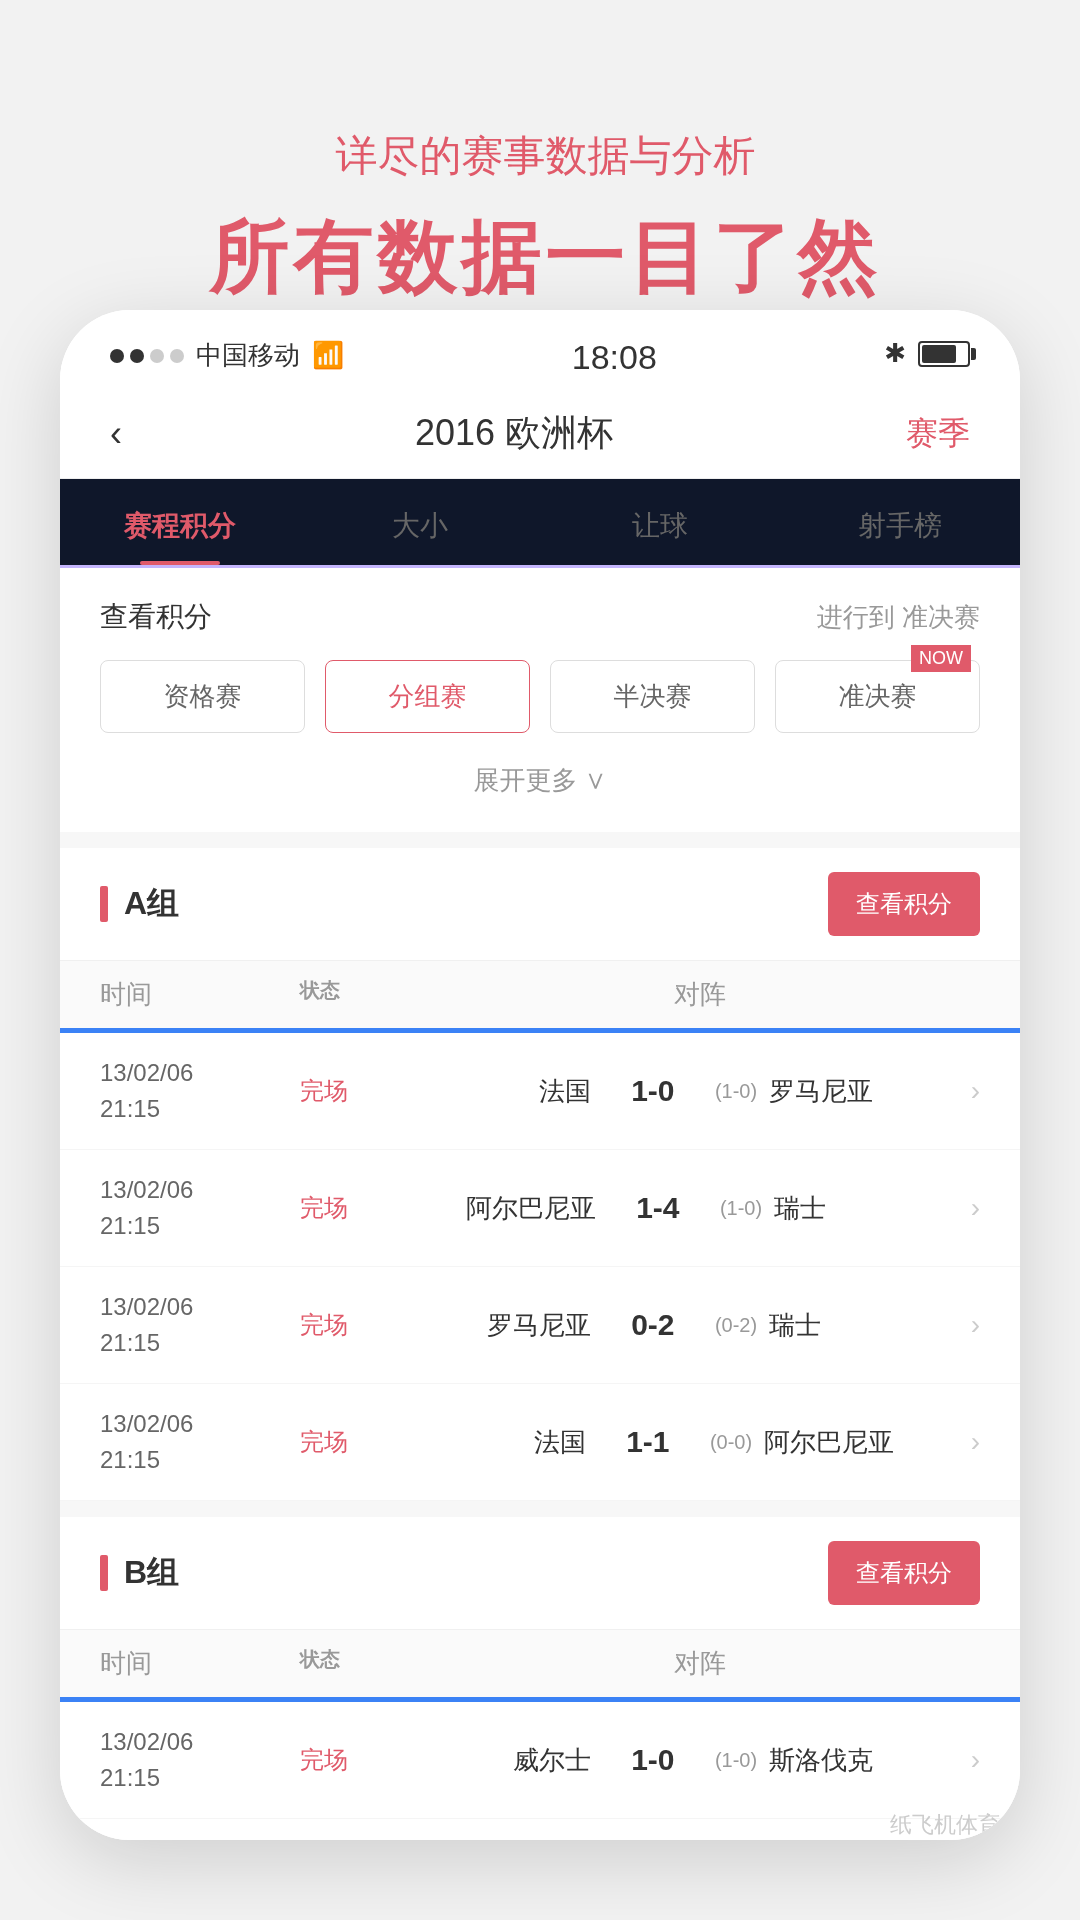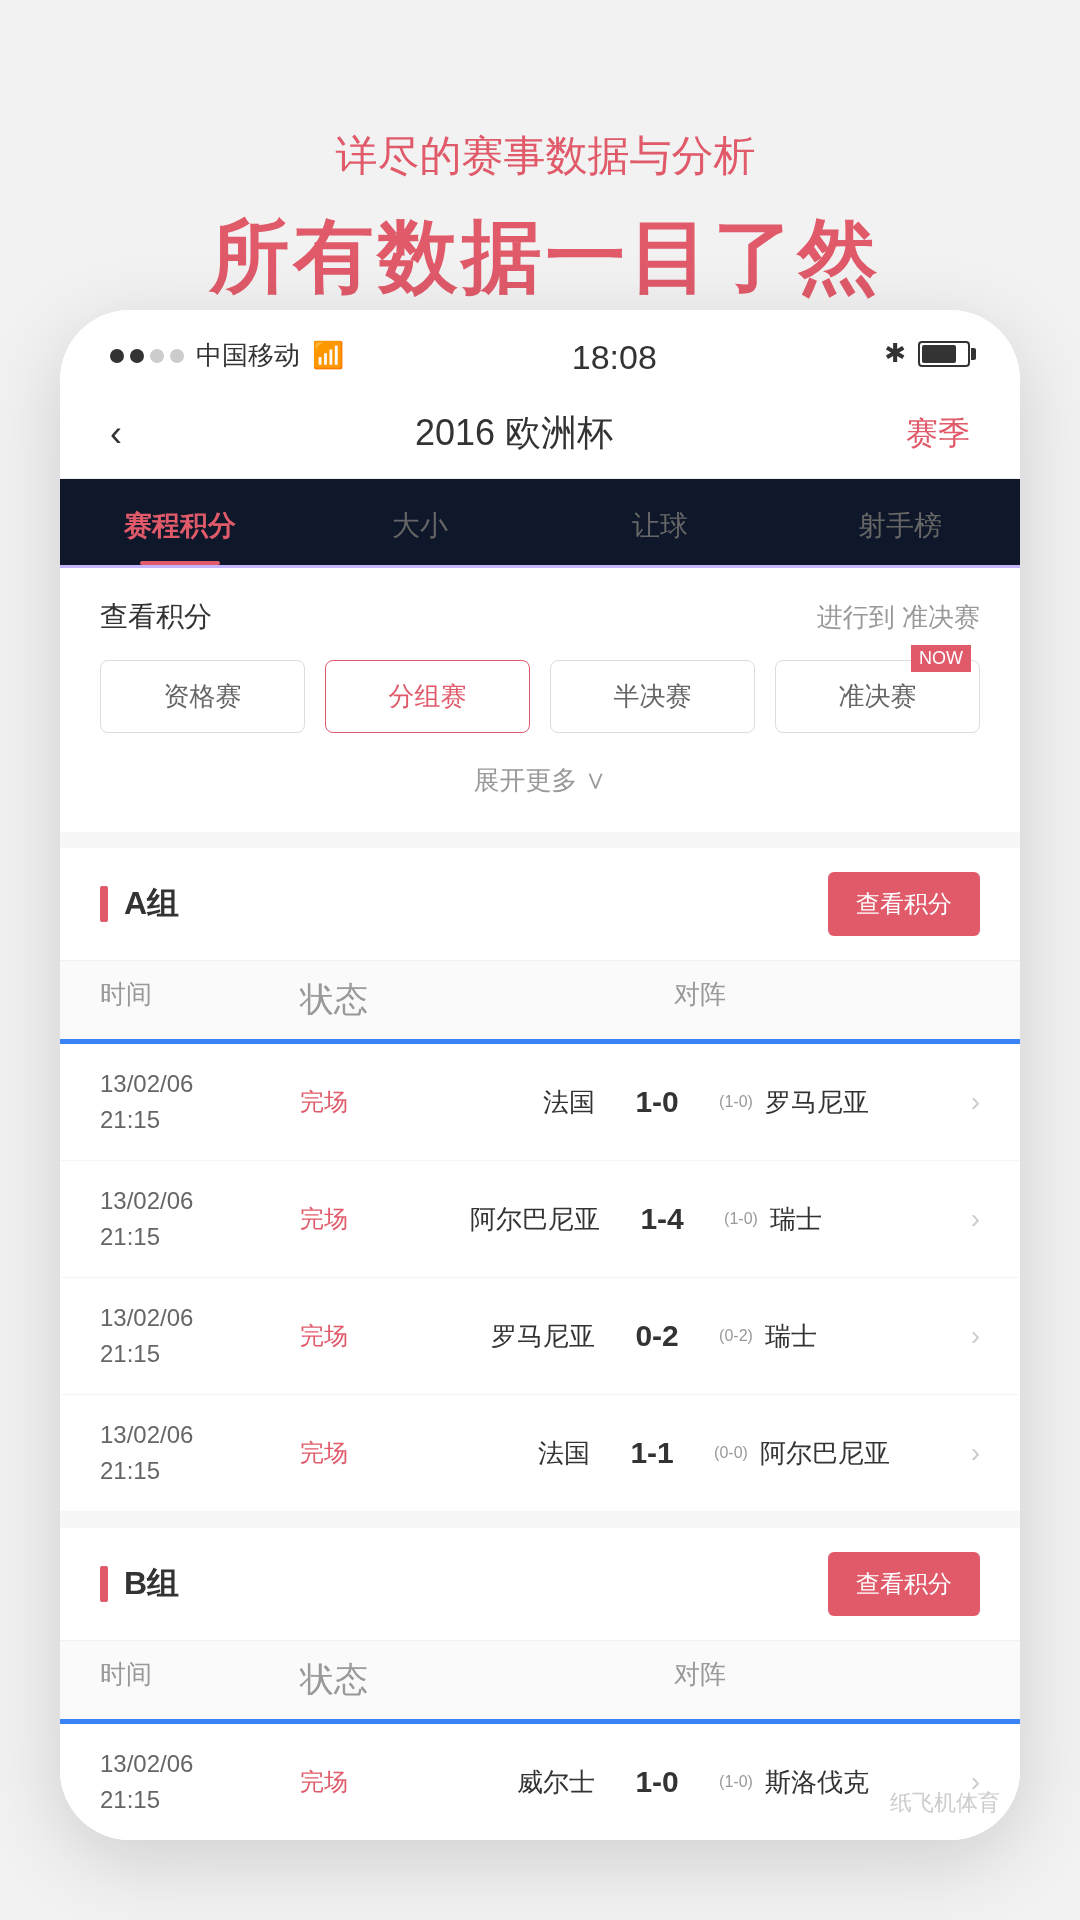--- a/index.html
+++ b/index.html
@@ -304,21 +304,21 @@
     
     .table-header {
       display: flex;
       padding: 16px 40px;
       border-top: 1px solid #f0f0f0;
       border-bottom: 5px solid #3b82f6;
       background: #fafafa;
     }
 
     .col-time { width: 200px; font-size: 26px; color: #999; }
-    .col-status { width: 120px; font-size: 34px; color: #999; }
+    .col-status { width: 120px; font-size: 20px; color: #999; font-weight: bold; }
     .col-match { flex: 1; font-size: 26px; color: #999; text-align: center; }
 
     .match-row {
       display: flex;
       align-items: center;
       padding: 22px 40px;
       border-bottom: 1px solid #f5f5f5;
     }
 
     .match-time {
@@ -339,34 +339,34 @@
       display: flex;
       align-items: center;
       justify-content: center;
       gap: 12px;
       font-size: 26px;
       color: #333;
     }
 
     .match-home { text-align: right; min-width: 120px; }
     .match-score { font-size: 30px; font-weight: 600; color: #333; min-width: 100px; text-align: center; }
-    .match-score-detail { font-size: 16px; color: #999; }
+    .match-score-detail { font-size: 20px; color: #999; }
     .match-away { text-align: left; min-width: 120px; }
 
     .match-arrow {
       width: 40px;
       text-align: right;
       color: #ccc;
       font-size: 28px;
     }
 
     
     .watermark {
       position: absolute;
-      bottom: 22px;
+      bottom: 0;
       right: 20px;
       font-size: 22px;
       color: #ccc;
     }
   </style>
 </head>
 <body>
 
 <div class="bg"></div>
 

